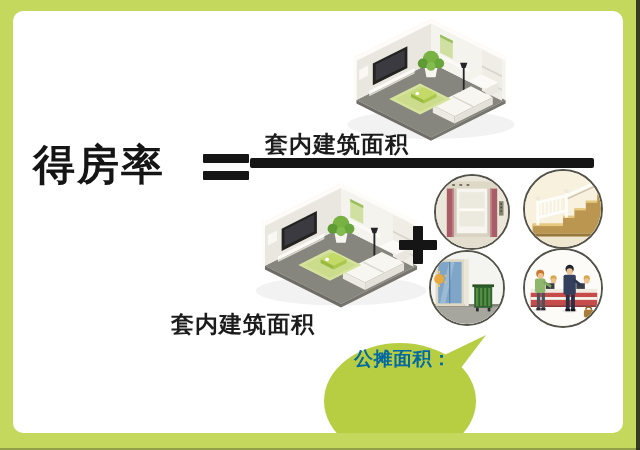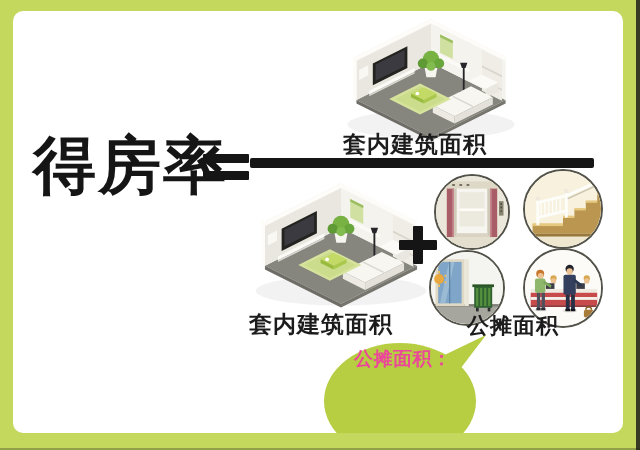--- a/index.html
+++ b/index.html
@@ -10,34 +10,34 @@
   }
   .canvas{
     position:absolute;left:13px;top:11px;width:610px;height:422px;
     background:#ffffff;border-radius:10px;overflow:hidden;
   }
   .edge-right{position:absolute;right:0;top:0;width:4px;height:100%;background:#20201a;opacity:.85;}
   .edge-bottom{position:absolute;left:0;bottom:0;width:100%;height:2px;background:#20201a;opacity:.3;}
 
   .main-title{
     position:absolute;left:20px;top:126px;
-    font-size:63px;line-height:56px;font-weight:900;color:#151515;letter-spacing:2px;
+    font-size:42px;line-height:56px;font-weight:900;color:#151515;letter-spacing:2px;
     white-space:nowrap;
   }
   .equals{position:absolute;left:190px;top:143px;width:46px;height:26px;}
   .equals .bar{position:absolute;left:0;width:46px;height:9px;background:#151515;border-radius:1px;}
   .equals .bar.b2{top:17px;}
   .frac-bar{position:absolute;left:237px;top:147px;width:344px;height:10px;background:#151515;border-radius:2px;}
 
   .room{position:absolute;}
   .room.top{left:318px;top:4px;width:200px;height:128px;}
   .room.bottom{left:226px;top:168px;width:204px;height:131px;}
 
   .area-label{
-    position:absolute;text-align:center;font-weight:900;color:#1c1c1c;letter-spacing:1px;white-space:nowrap;
+    position:absolute;text-align:left;font-weight:900;color:#1c1c1c;letter-spacing:1px;white-space:nowrap;
   }
   .num-label{left:252px;top:121px;width:300px;font-size:23px;line-height:25px;}
   .denom-room-label{left:158px;top:301px;width:300px;font-size:23px;line-height:25px;}
   .shared-label{left:400px;top:303px;width:200px;font-size:22px;line-height:24px;}
 
   .plus{position:absolute;left:386px;top:215px;width:38px;height:38px;}
   .plus .h{position:absolute;left:0;top:14px;width:38px;height:10px;background:#151515;border-radius:1px;}
   .plus .v{position:absolute;left:14px;top:0;width:10px;height:38px;background:#151515;border-radius:1px;}
 
   .circle{
@@ -46,21 +46,21 @@
   }
   .circle svg{display:block;width:100%;height:100%;}
   .c1{left:421px;top:163px;width:76px;height:76px;}
   .c2{left:510px;top:158px;width:80px;height:80px;}
   .c3{left:416px;top:239px;width:76px;height:76px;}
   .c4{left:510px;top:237px;width:80px;height:80px;}
 
   .bubble{position:absolute;left:307px;top:320px;width:172px;height:102px;}
   .bubble-text{
     position:absolute;left:341px;top:336px;width:160px;
-    font-size:19px;line-height:23px;font-weight:800;color:#ec4899;letter-spacing:.5px;white-space:nowrap;
+    font-size:19px;line-height:23px;font-weight:800;color:#0369a1;letter-spacing:.5px;white-space:nowrap;
   }
 
   .sr-only{
     position:absolute;width:1px;height:1px;overflow:hidden;
     clip:rect(0 0 0 0);white-space:nowrap;
   }
 </style>
 </head>
 <body>
 
@@ -245,21 +245,20 @@
         <polygon points="52,30 60,36 59,39 51,33" fill="#2b3650"></polygon>
         <rect x="43" y="47" width="4" height="16" fill="#272f45"></rect>
         <rect x="48.5" y="47" width="4" height="16" fill="#272f45"></rect>
         <rect x="42.5" y="62" width="5" height="2.5" fill="#15151a"></rect>
         <rect x="48" y="62" width="5" height="2.5" fill="#15151a"></rect>
         <rect x="62" y="63" width="10" height="8" rx="2" fill="#a87c38"></rect>
         <path d="M64,63 a3,3 0 0 1 6,0" fill="none" stroke="#8a6328" stroke-width="1.5"></path>
       </svg>
     </div>
 
-    <div class="area-label shared-label">公摊面积</div>
 
     <svg class="bubble" viewBox="0 0 172 102">
       <polygon points="112,30 166,4 128,54" fill="#b7ce43"></polygon>
       <ellipse cx="80" cy="70" rx="76" ry="58" fill="#b7ce43"></ellipse>
     </svg>
     <div class="bubble-text">
       <div>公摊面积：</div>
     </div>
 
   </div>

